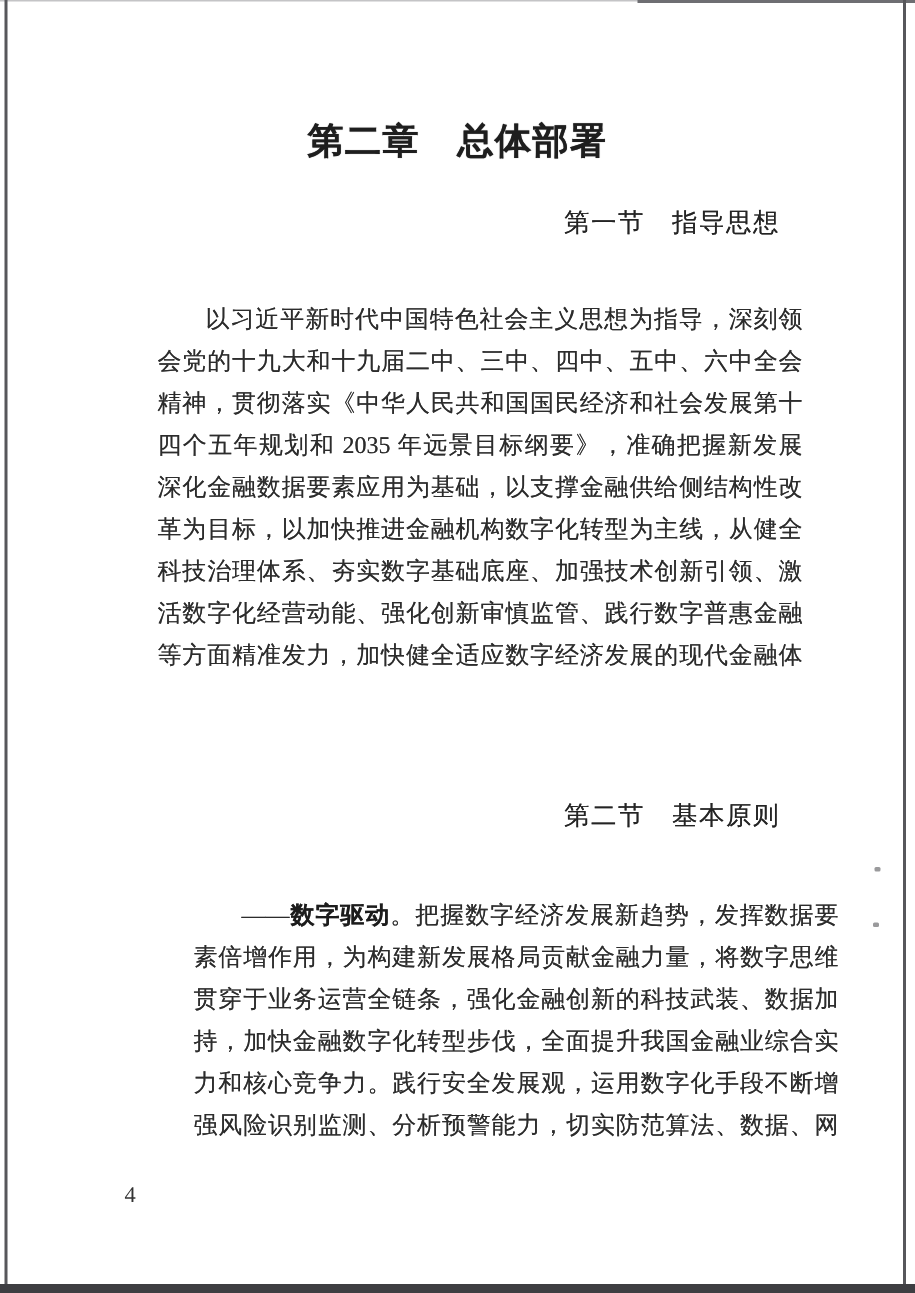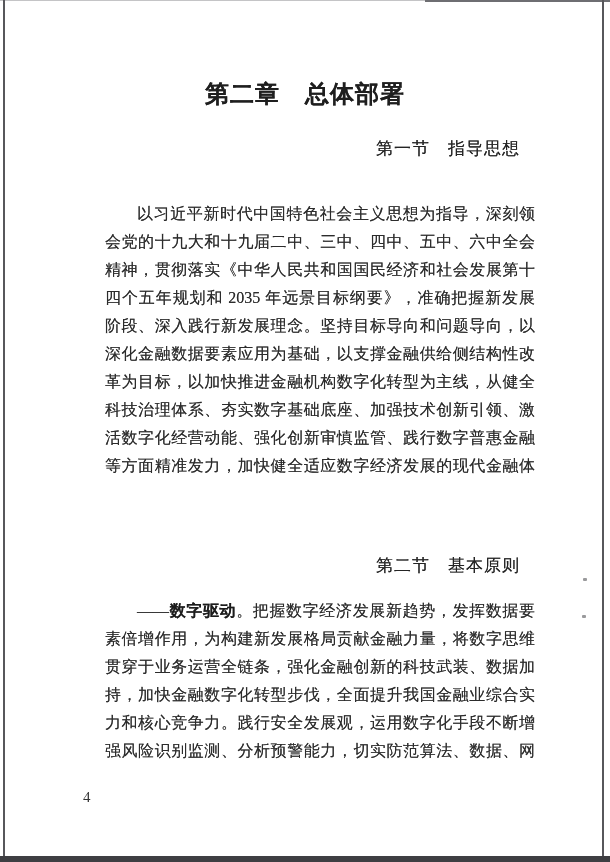--- a/index.html
+++ b/index.html
@@ -71,30 +71,30 @@
     position: absolute;
     left: 90px;
     width: 430px;
     text-align: right;
     font-size: 17px;
     letter-spacing: 1px;
     color: #242424;
     text-shadow: 0 0 0.4px #555;
   }
   .section-title.first  { top: 137px; }
-  .section-title.second { top: 554px; }
+  .section-title.second { top: 532px; }
 
   
   .para {
     position: absolute;
     left: 105px;
     width: 430px;
   }
   .para.one { top: 200px; }
-  .para.two { top: 597px; }
+  .para.two { top: 597px; margin-left: 24px; }
   .line {
     height: 28px;
     line-height: 28px;
     font-size: 16px;
     text-align: justify;
     text-align-last: justify;
     white-space: nowrap;
     color: #2c2c2c;
     text-shadow: 0 0 0.4px #666;
   }
@@ -124,21 +124,20 @@
 
   <div class="chapter-title">第二章　总体部署</div>
 
   <div class="section-title first">第一节　指导思想</div>
 
   <div class="para one">
     <div class="line indent">以习近平新时代中国特色社会主义思想为指导，深刻领</div>
     <div class="line">会党的十九大和十九届二中、三中、四中、五中、六中全会</div>
     <div class="line">精神，贯彻落实《中华人民共和国国民经济和社会发展第十</div>
     <div class="line">四个五年规划和 2035 年远景目标纲要》，准确把握新发展</div>
-    <div class="line">阶段、深入践行新发展理念。坚持目标导向和问题导向，以</div>
     <div class="line">深化金融数据要素应用为基础，以支撑金融供给侧结构性改</div>
     <div class="line">革为目标，以加快推进金融机构数字化转型为主线，从健全</div>
     <div class="line">科技治理体系、夯实数字基础底座、加强技术创新引领、激</div>
     <div class="line">活数字化经营动能、强化创新审慎监管、践行数字普惠金融</div>
     <div class="line">等方面精准发力，加快健全适应数字经济发展的现代金融体</div>
   </div>
 
   <div class="section-title second">第二节　基本原则</div>
 
   <div class="para two">

